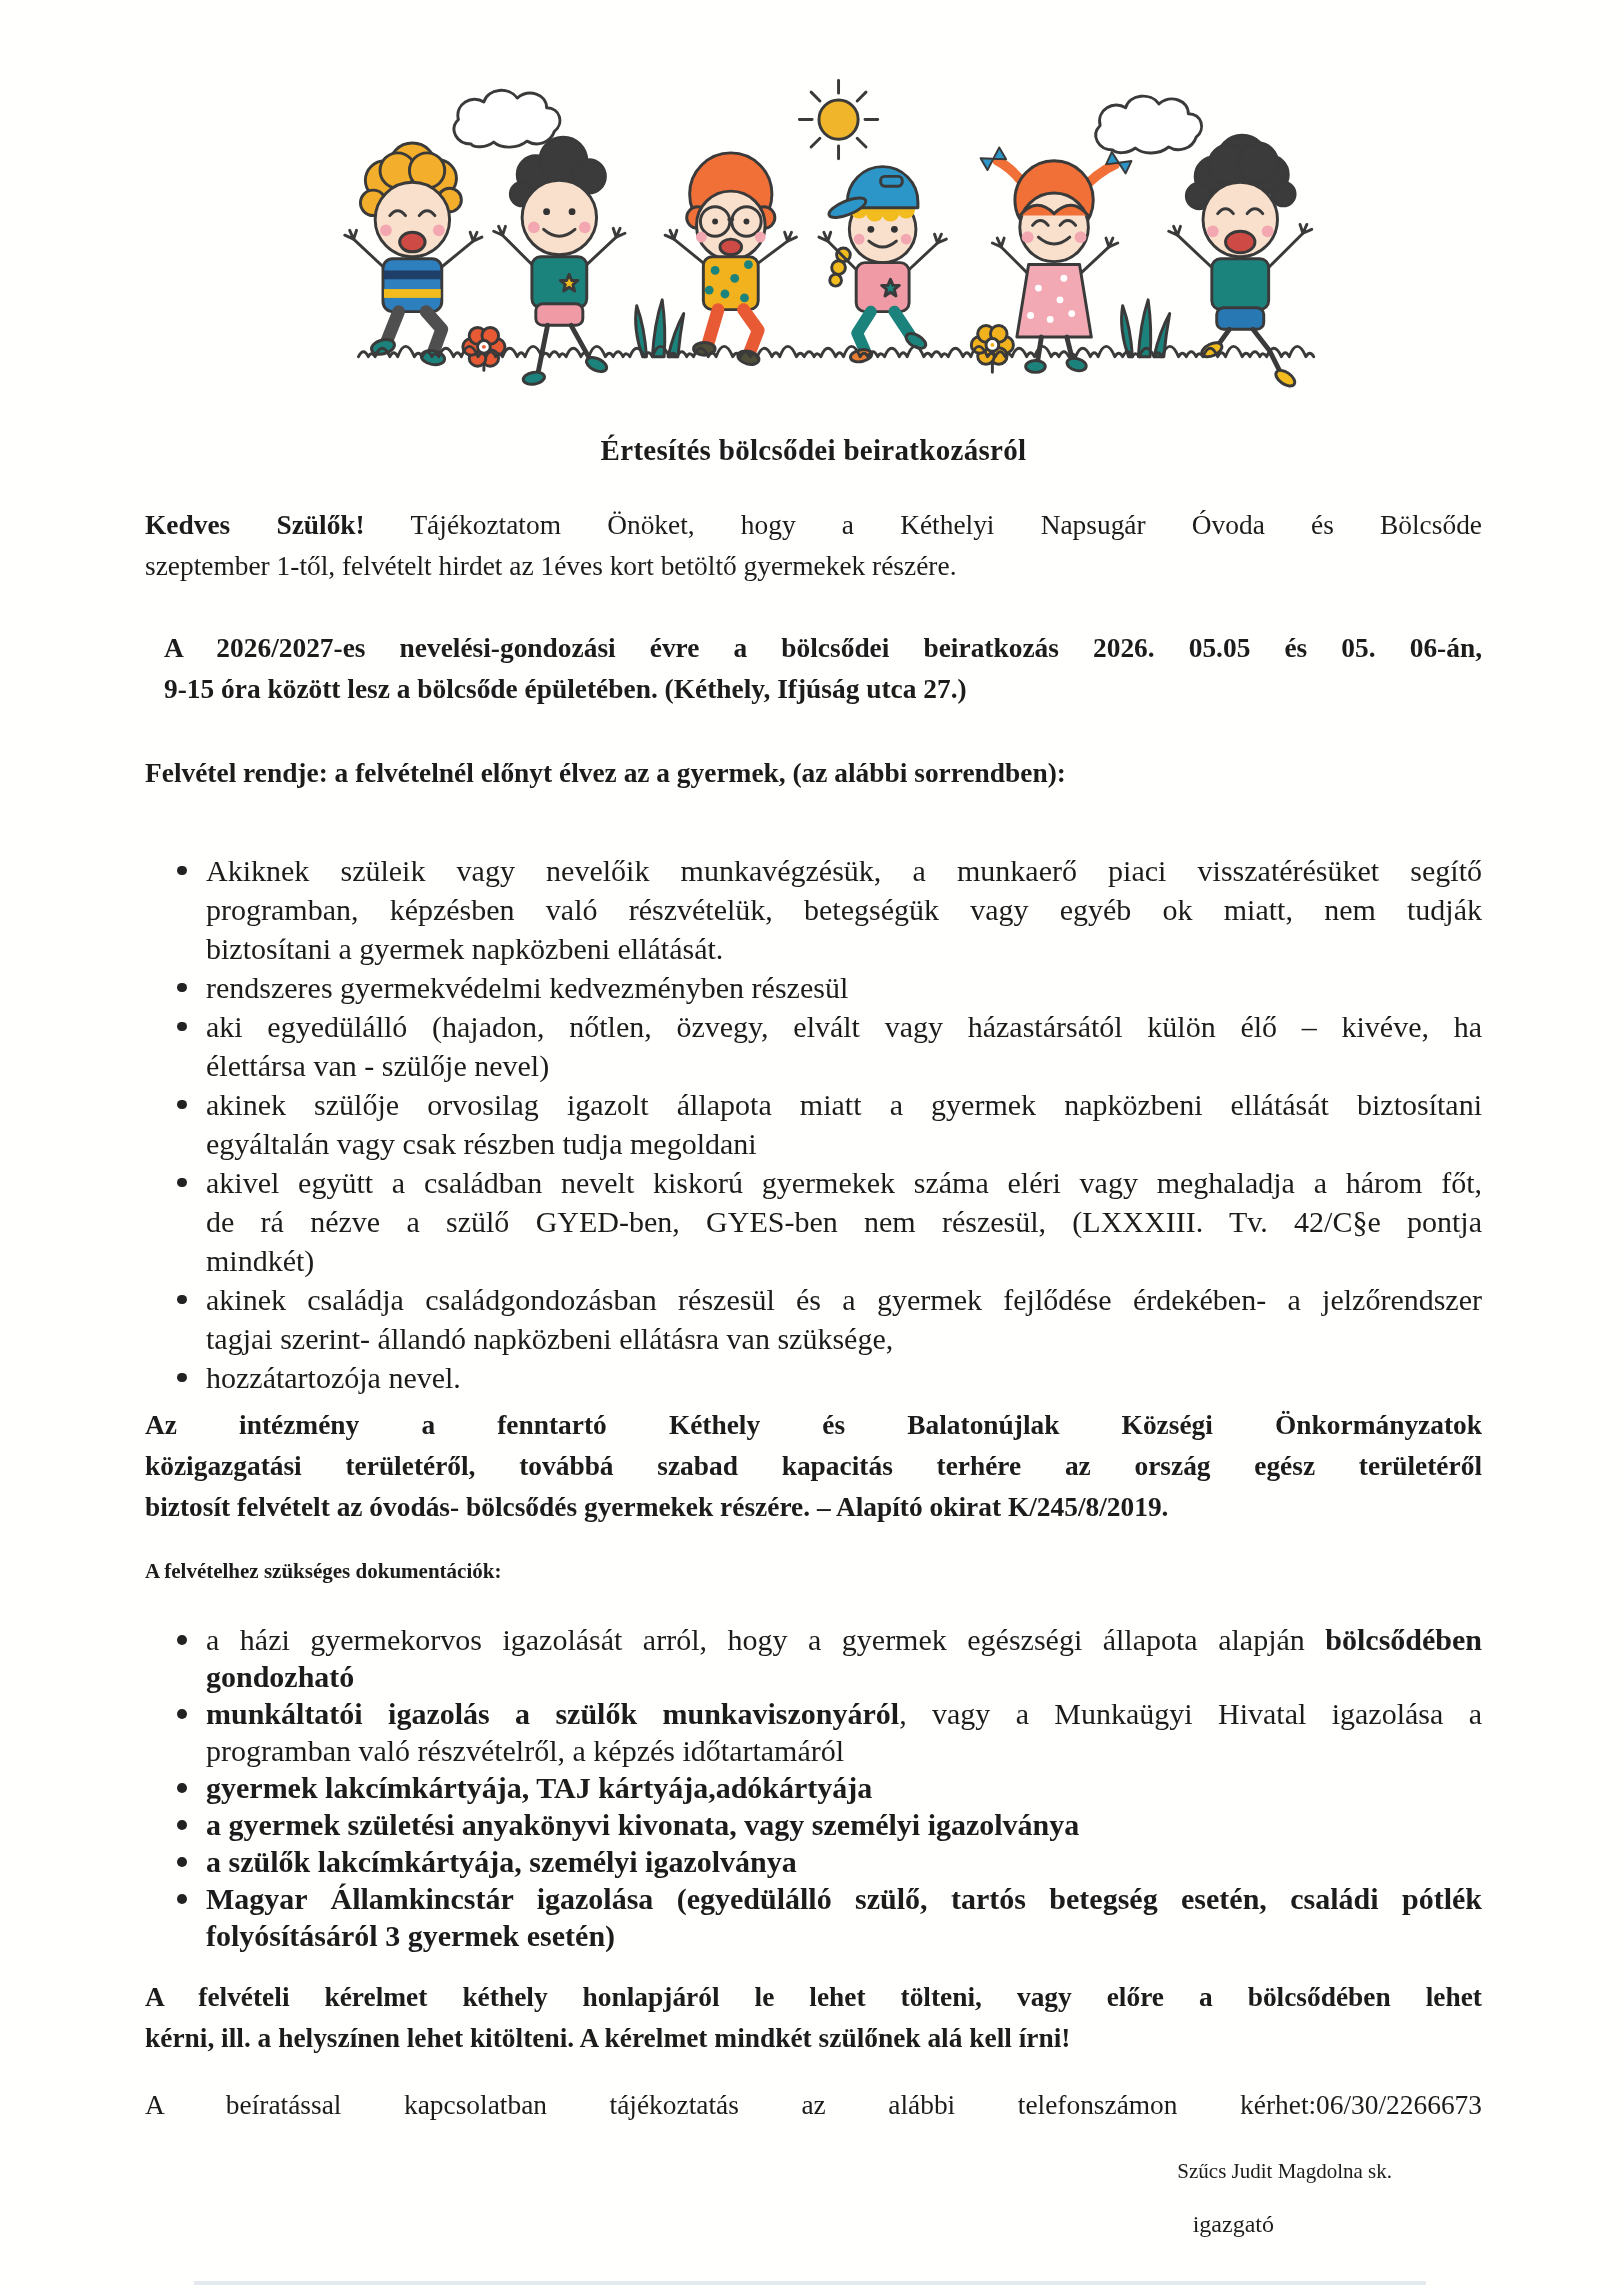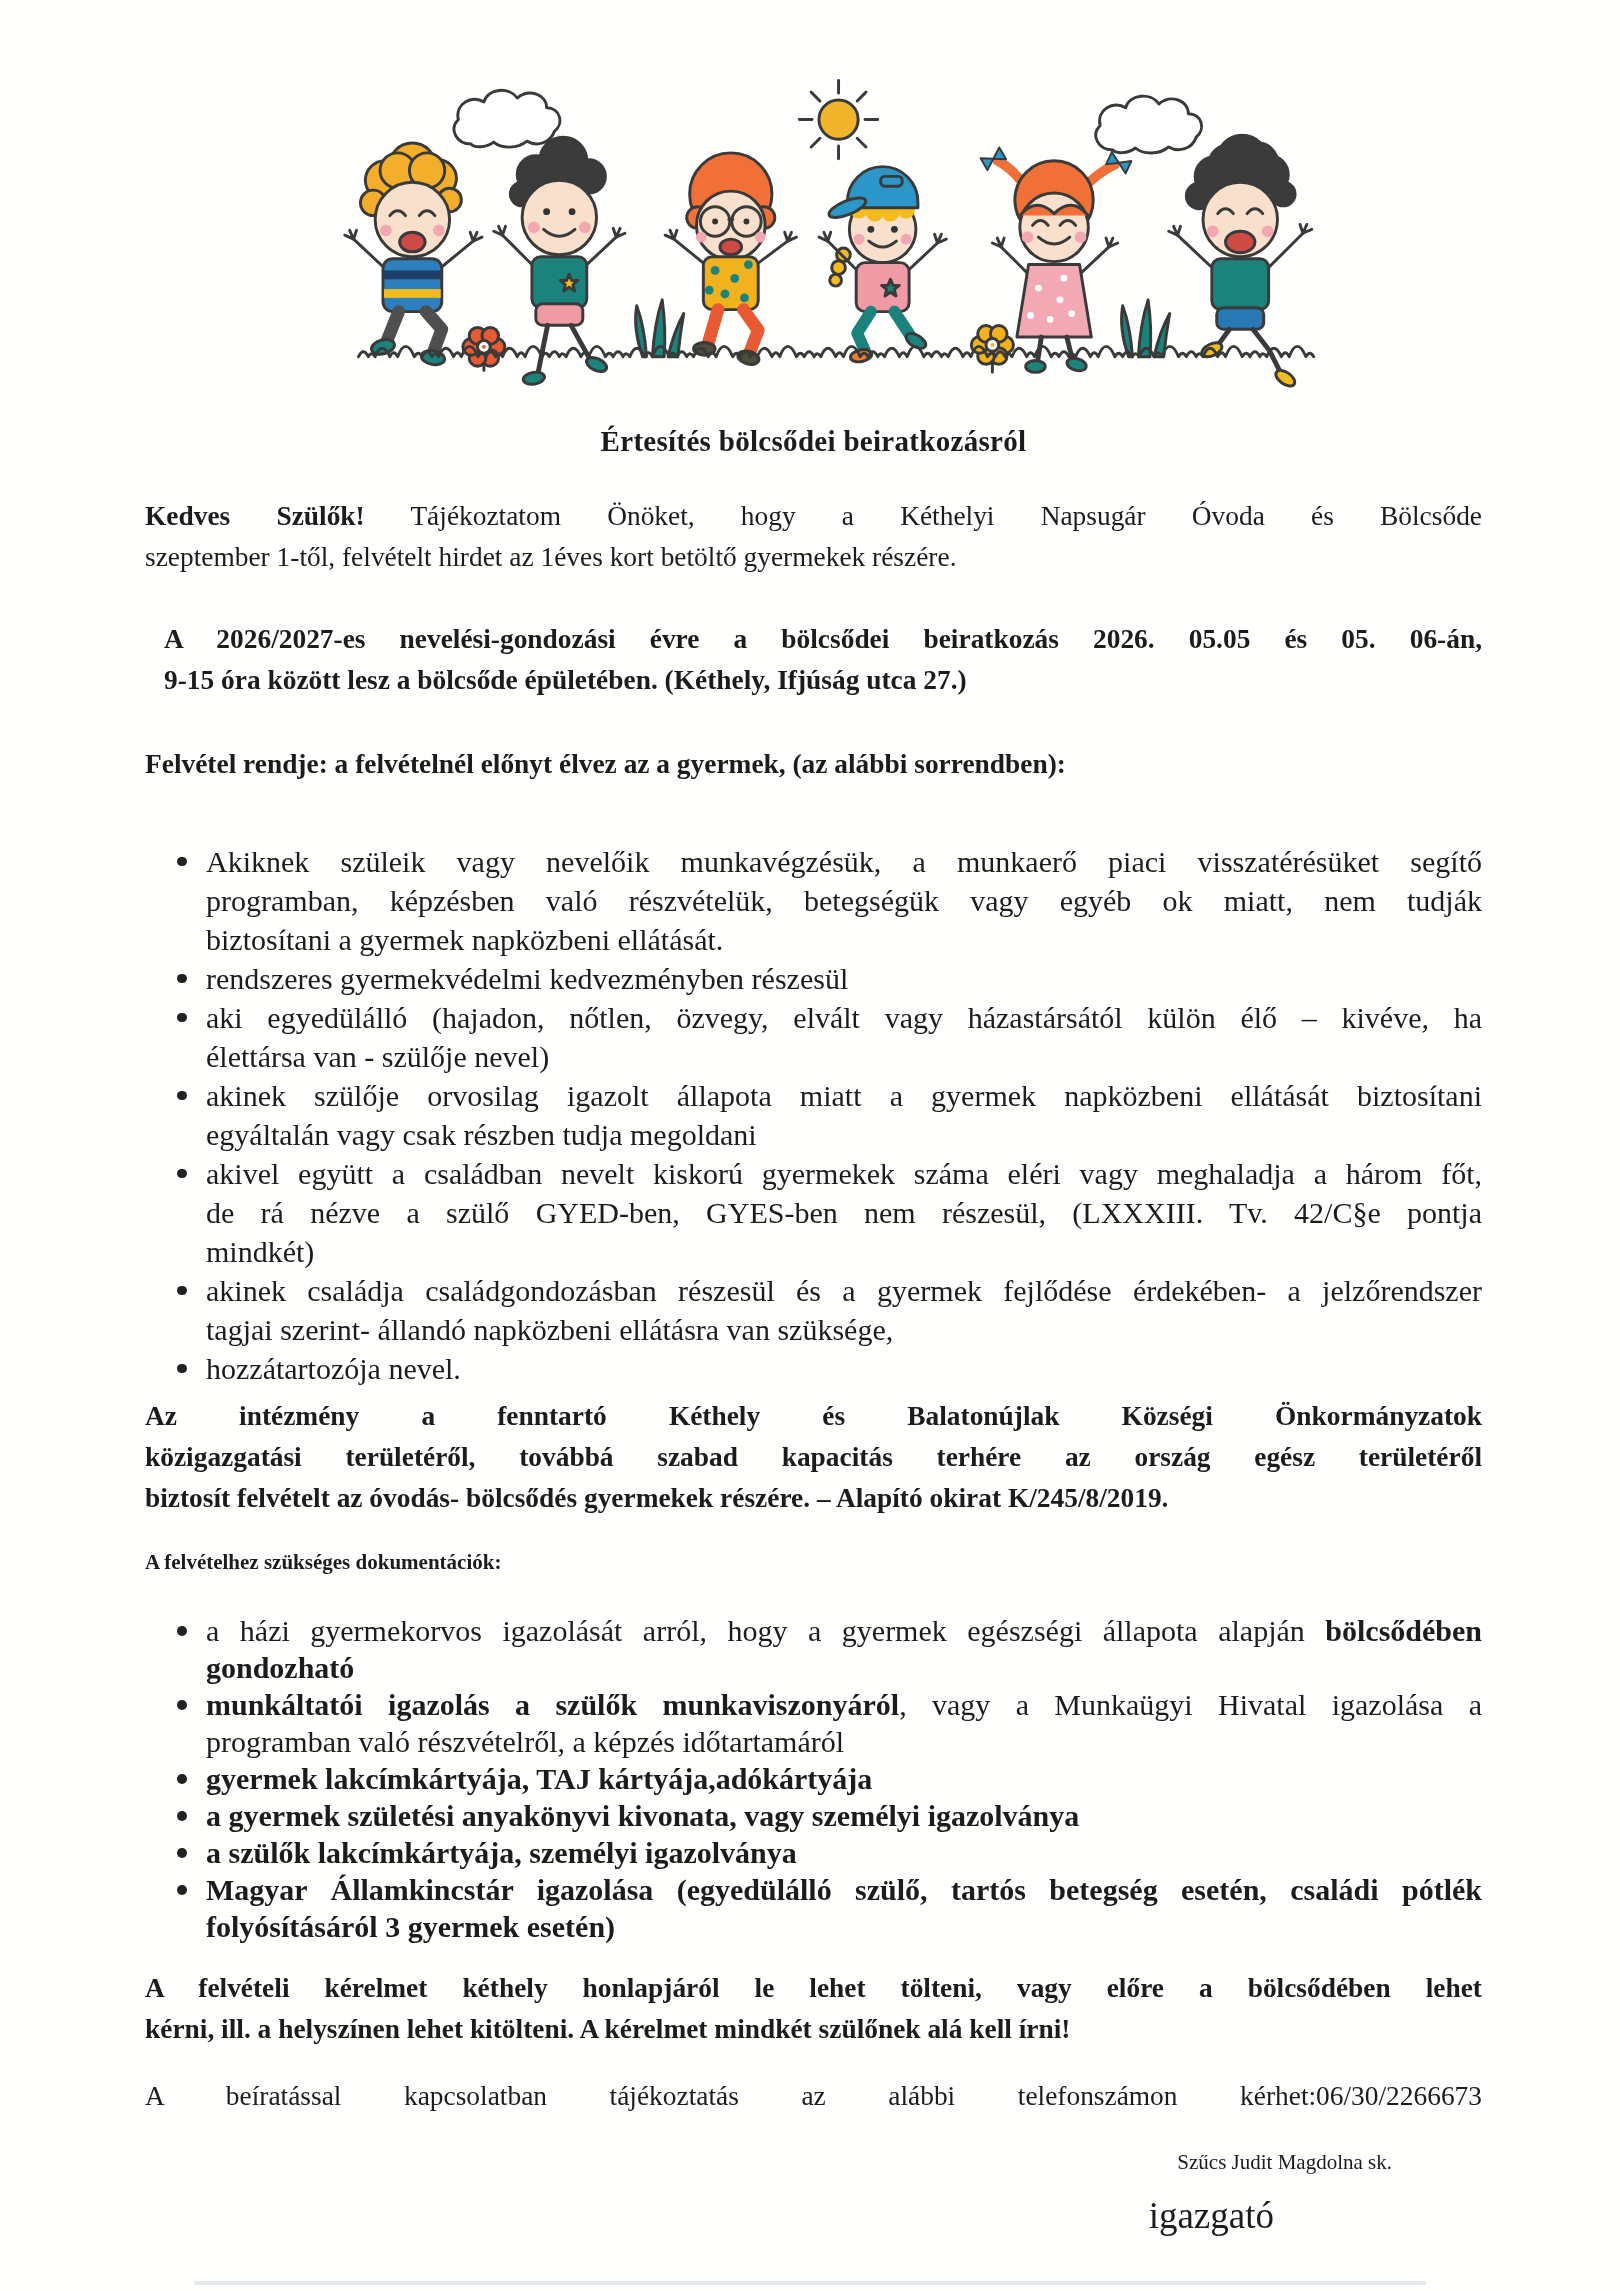--- a/index.html
+++ b/index.html
@@ -2,41 +2,41 @@
 <html><head>
 <meta charset="utf-8">
 <style>
   * { margin:0; padding:0; box-sizing:border-box; }
   html,body { background:#ffffff; }
   .page {
     position:relative; width:1620px; height:2292px; background:#fffffe;
     font-family:"Liberation Serif", serif; color:#1c1c1c; overflow:hidden;
   }
   .illu { position:absolute; left:319px; top:51px; width:1044px; height:338px; }
-  .main { position:absolute; top:424px; left:145px; width:1337px; }
+  .main { position:absolute; top:433px; left:145px; width:1337px; }
   .title { font-size:29px; font-weight:700; text-align:center; line-height:35px; letter-spacing:0.3px; }
   .para { font-size:27.4px; line-height:41px; }
   .b { font-weight:700; }
   .ln { text-align:justify; }
   .jl { text-align:justify; text-align-last:justify; }
   .p1 { margin-top:37px; }
   .p2 { margin-top:41px;margin-left:19px; }
   .h-pri { margin-top:43px; font-size:27.4px; line-height:41px; font-weight:700; }
   ul.blist { margin-top:57px; list-style:none; padding-left:61px; }
   ul.blist li { position:relative; font-size:30px; line-height:39px; }
   ul.blist li::before { content:""; position:absolute; left:-29px; top:14.7px; width:9.8px; height:9.8px; border-radius:50%; background:#222; }
   ul.blist2 { margin-top:29px; }
   ul.blist2 li { line-height:37px; }
   ul.blist2 li::before { top:13.7px; }
   .p-inst { margin-top:7.8px; font-weight:700; }
   .h-docs { margin-top:23.5px; font-size:21px; line-height:41px; font-weight:700; }
   .p-close { margin-top:23px; font-weight:700; }
   .p-contact { margin-top:26px; }
   .sig-name { margin-top:27px; font-size:21px; line-height:37px; text-align:right; padding-right:90px; }
-  .sig-title { margin-top:15.7px; font-size:37px; line-height:37px; text-align:right; padding-right:208px; }
+  .sig-title { margin-top:15.7px; font-size:24px; line-height:37px; text-align:right; padding-right:208px; }
   .scan-edge { position:absolute; left:12%; width:76%; height:3.9px; bottom:6.9px; background:#d9e0e5; opacity:.7; }
 </style>
 </head>
 <body>
 
 <div class="page">
 
   <svg class="illu" viewBox="0 0 1065 345" stroke-linecap="round" stroke-linejoin="round">
     <defs>
       <path id="ceye" d="M-8,0 Q0,-10 8,0" fill="none"></path>

